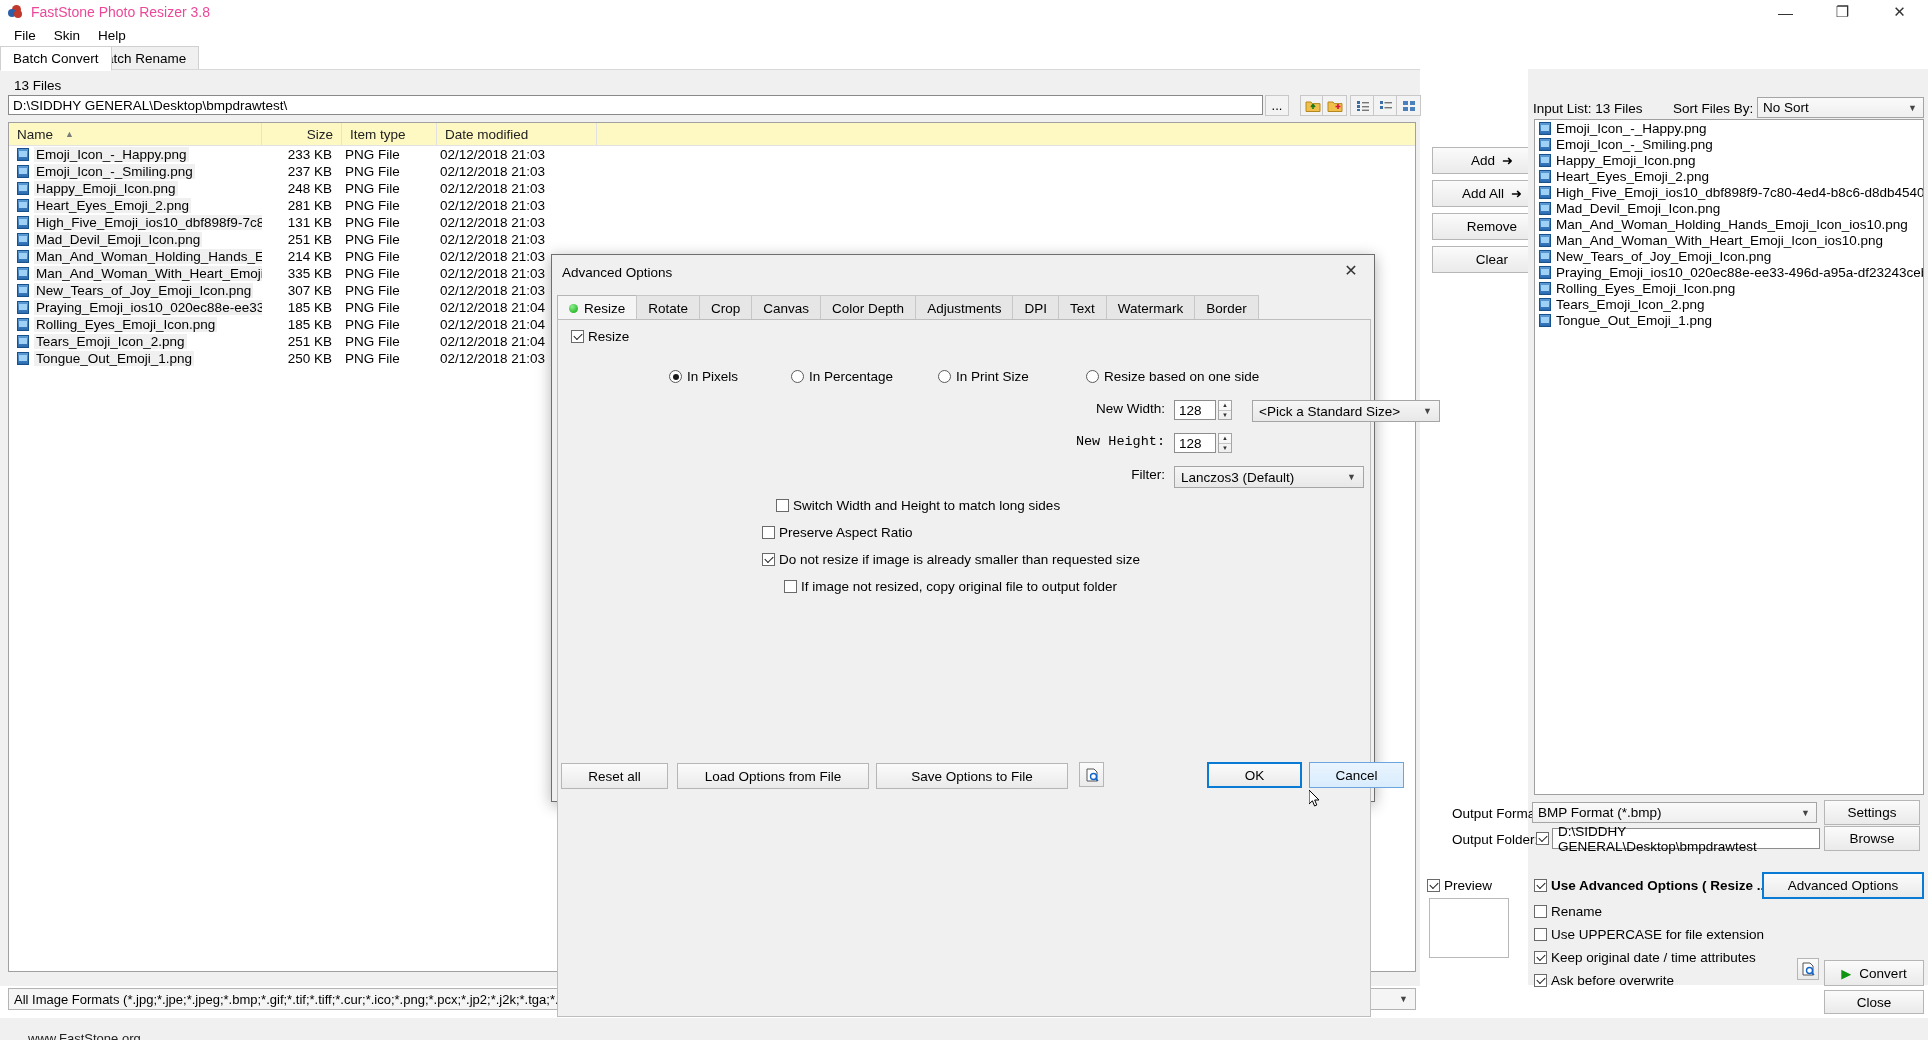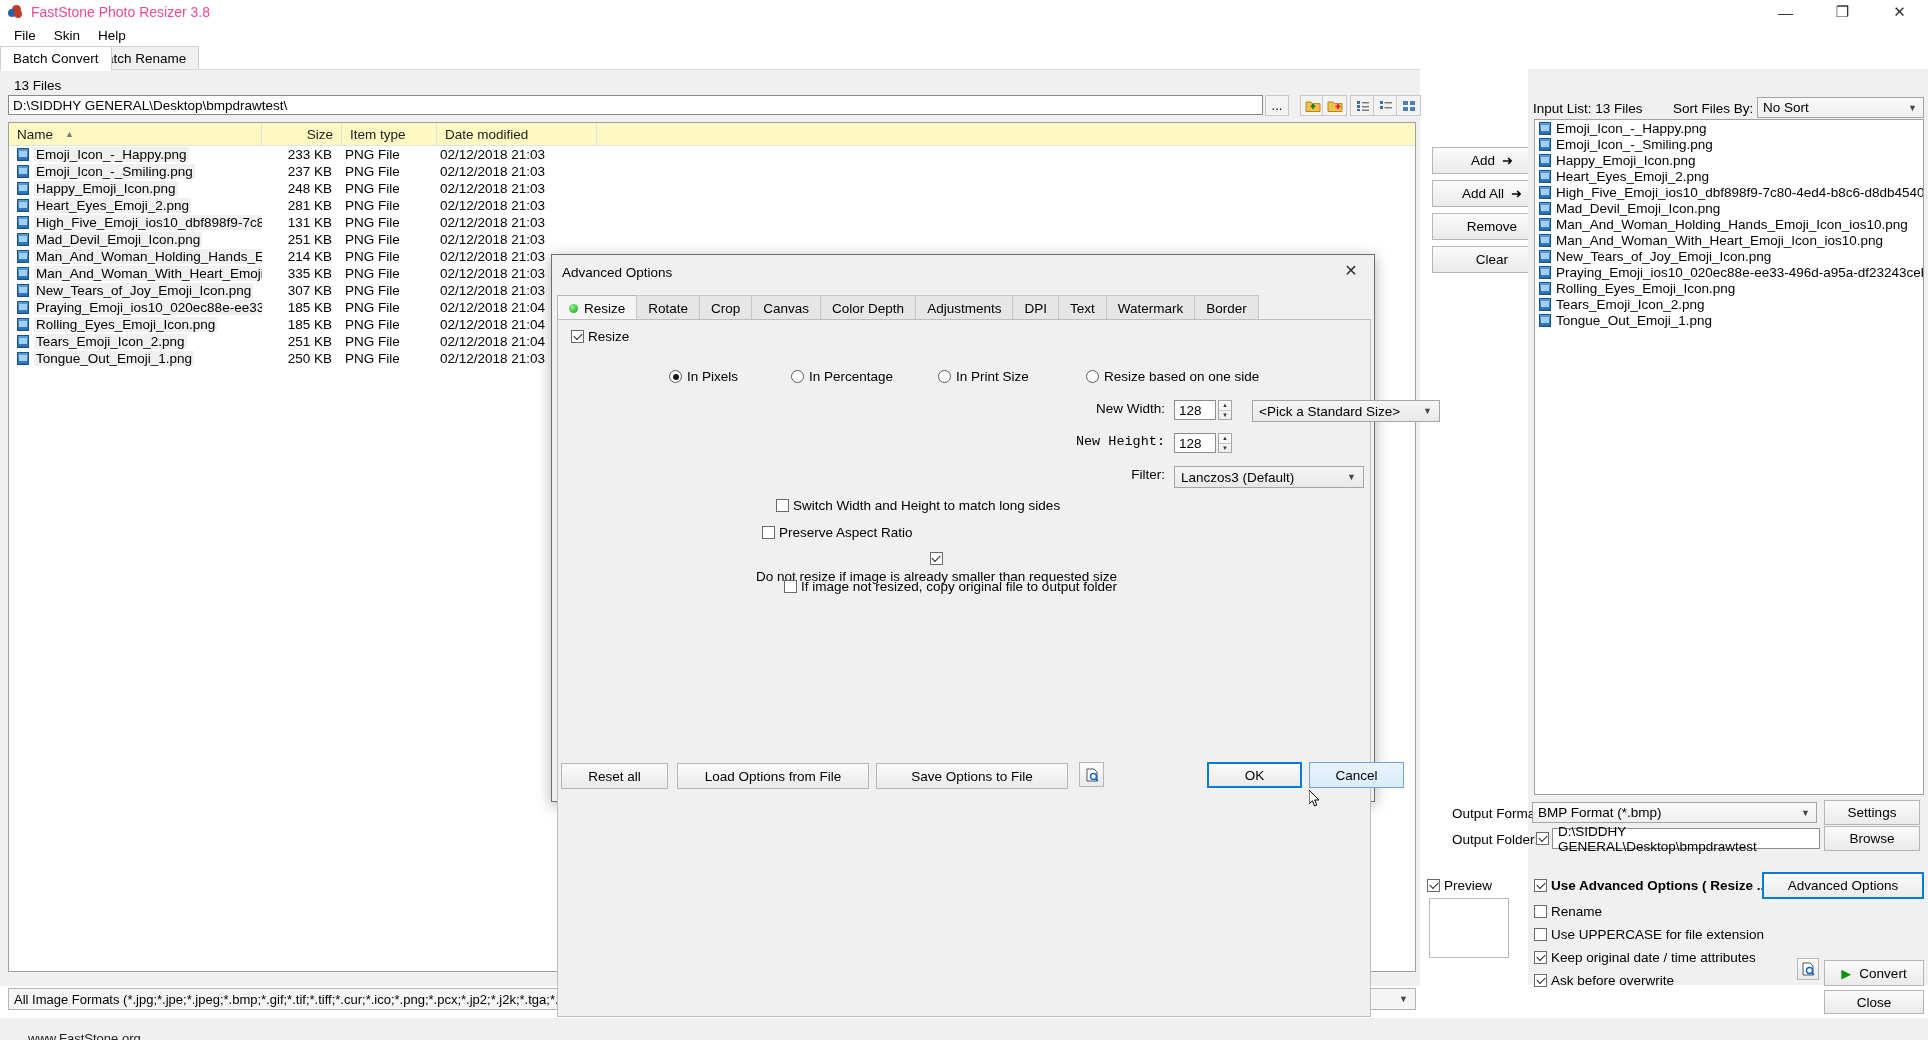--- a/index.html
+++ b/index.html
@@ -697,21 +697,21 @@
   </div>
 
   <div class="cbrow" style="left:210px;top:243px;margin-left:14px;">
     <span class="cb"></span>
     <span>Switch Width and Height to match long sides</span>
   </div>
   <div class="cbrow" style="left:210px;top:270px;">
     <span class="cb"></span>
     <span>Preserve Aspect Ratio</span>
   </div>
-  <div class="cbrow" style="left:204px;top:297px;flex-direction:column;">
+  <div class="cbrow" style="left:210px;top:297px;">
     <span class="cb on"></span>
     <span>Do not resize if image is already smaller than requested size</span>
   </div>
   <div class="cbrow" style="left:232px;top:324px;">
     <span class="cb"></span>
     <span>If image not resized, copy original file to output folder</span>
   </div>
 
   <div class="dbtn" style="position:absolute;left:9px;top:508px;width:107px;">Reset all</div>
   <div class="dbtn" style="position:absolute;left:125px;top:508px;width:192px;">Load Options from File</div>

